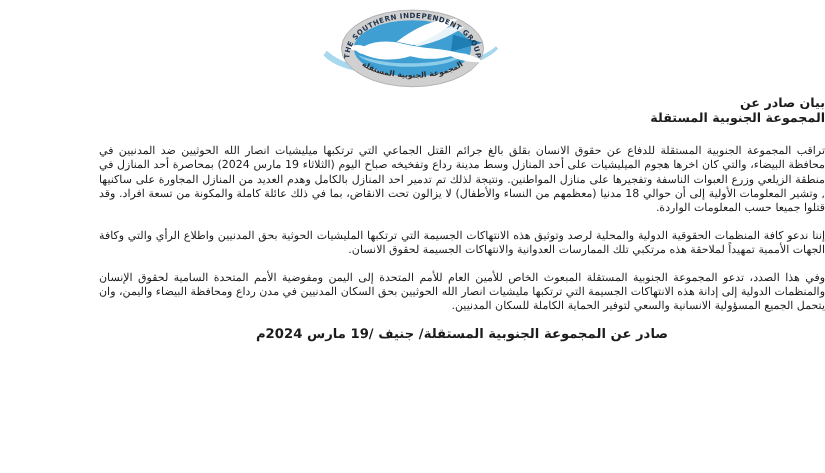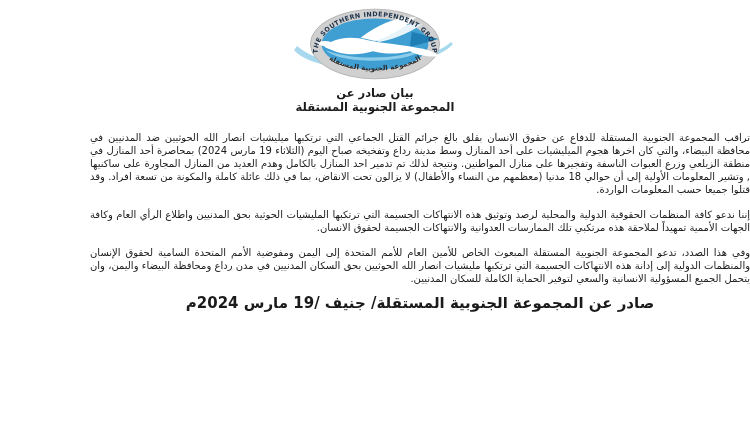--- a/index.html
+++ b/index.html
@@ -10,40 +10,40 @@
     font-family:"DejaVu Sans",sans-serif;
     color:#1b1b1b;
     overflow:hidden;
   }
   .logo-wrap{
     position:absolute;top:3px;left:50%;transform:translateX(-50%);
     width:170px;height:82px;
   }
   .heading{
     position:absolute;top:86px;left:0;width:100%;
-    text-align:center;
+    text-align:right;
     font-weight:bold;
     font-size:11.5px;
     line-height:14px;
     direction:rtl;
   }
   .doc-body{
     position:absolute;top:131px;left:90px;right:0;
     direction:rtl;
     text-align:justify;
     font-size:10px;
     line-height:13px;
   }
   .doc-body p{margin:0 0 12px 0;}
   .doc-footer{
     font-weight:bold;
     text-align:center;
     margin-top:3px;
     direction:rtl;
-    font-size:15px;
+    font-size:12px;
   }
   svg text{font-family:"DejaVu Sans",sans-serif;}
 </style>
 </head>
 <body>
 
 <div class="page">
 
   <div class="logo-wrap">
     <svg viewBox="0 0 160 80" width="170" height="82">
@@ -78,18 +78,18 @@
     </svg>
   </div>
 
   <div class="heading">
     <div>بيان صادر عن</div>
     <div>المجموعة الجنوبية المستقلة</div>
   </div>
 
   <div class="doc-body">
     <p>تراقب المجموعة الجنوبية المستقلة للدفاع عن حقوق الانسان بقلق بالغ جرائم القتل الجماعي التي ترتكبها ميليشيات انصار الله الحوثيين ضد المدنيين في محافظة البيضاء، والتي كان اخرها هجوم الميليشيات على أحد المنازل وسط مدينة رداع وتفخيخه صباح اليوم (الثلاثاء 19 مارس 2024) بمحاصرة أحد المنازل في منطقة الزيلعي وزرع العبوات الناسفة وتفجيرها على منازل المواطنين. ونتيجة لذلك تم تدمير احد المنازل بالكامل وهدم العديد من المنازل المجاورة على ساكنيها , وتشير المعلومات الأولية إلى أن حوالي 18 مدنيا (معظمهم من النساء والأطفال) لا يزالون تحت الانقاض، بما في ذلك عائلة كاملة والمكونة من تسعة افراد. وقد قتلوا جميعا حسب المعلومات الواردة.</p>
-    <p>إننا ندعو كافة المنظمات الحقوقية الدولية والمحلية لرصد وتوثيق هذه الانتهاكات الجسيمة التي ترتكبها المليشيات الحوثية بحق المدنيين واطلاع الرأي العام وكافة الجهات الأممية تمهيداً لملاحقة هذه مرتكبي تلك الممارسات العدوانية والانتهاكات الجسيمة لحقوق الانسان.</p>
+    <p>إننا ندعو كافة المنظمات الحقوقية الدولية والمحلية لرصد وتوثيق هذه الانتهاكات الجسيمة التي ترتكبها المليشيات الحوثية بحق المدنيين واطلاع الرأي والتي وكافة الجهات الأممية تمهيداً لملاحقة هذه مرتكبي تلك الممارسات العدوانية والانتهاكات الجسيمة لحقوق الانسان.</p>
     <p>وفي هذا الصدد، تدعو المجموعة الجنوبية المستقلة المبعوث الخاص للأمين العام للأمم المتحدة إلى اليمن ومفوضية الأمم المتحدة السامية لحقوق الإنسان والمنظمات الدولية إلى إدانة هذه الانتهاكات الجسيمة التي ترتكبها مليشيات انصار الله الحوثيين بحق السكان المدنيين في مدن رداع ومحافظة البيضاء واليمن، وان يتحمل الجميع المسؤولية الانسانية والسعي لتوفير الحماية الكاملة للسكان المدنيين.</p>
     <p class="doc-footer">صادر عن المجموعة الجنوبية المستقلة/ جنيف /19 مارس 2024م</p>
   </div>
 
 </div>
 
 </body></html>

